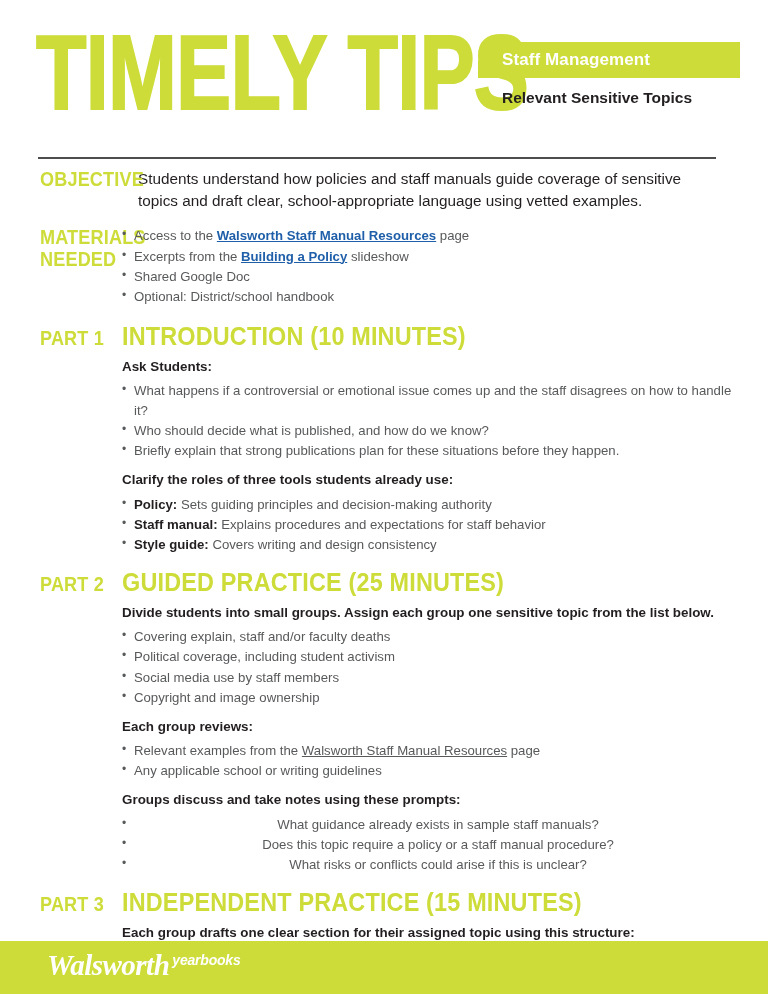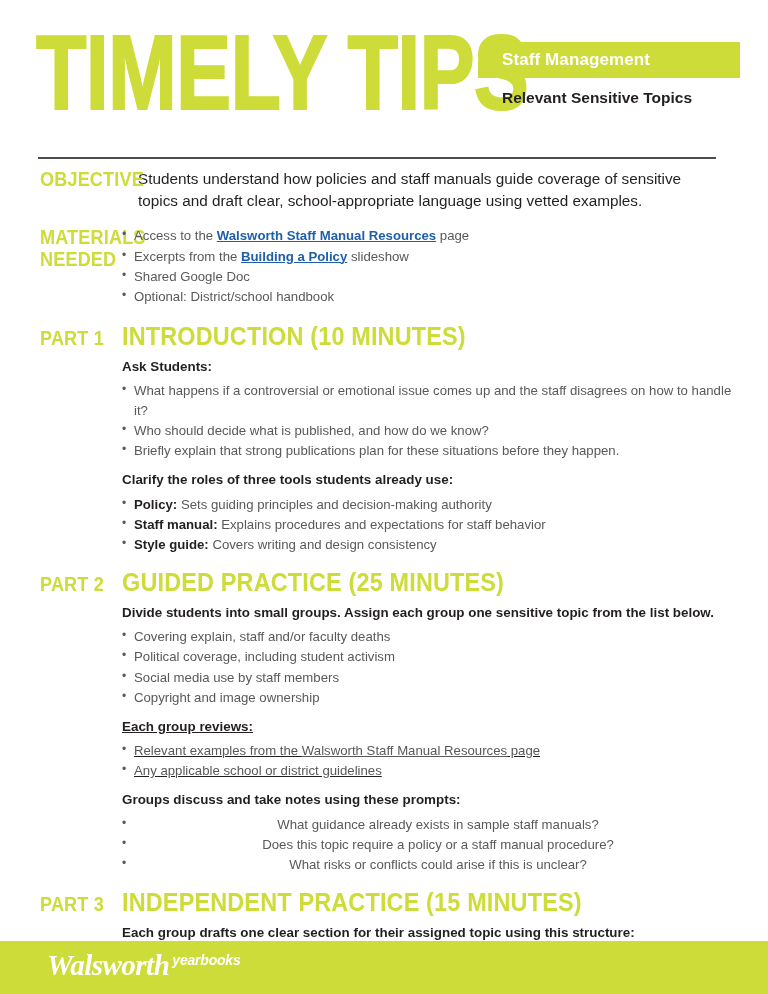--- a/index.html
+++ b/index.html
@@ -286,25 +286,25 @@
           <div class="part-head">GUIDED PRACTICE (25 MINUTES)</div>
           <div style="margin-top: 9px;">
             <div class="subhead">Divide students into small groups. Assign each group one sensitive topic from the list below.</div>
             <ul class="blist" style="margin-top: 6px;">
               <li><span>Covering explain, staff and/or faculty deaths</span></li>
               <li><span>Political coverage, including student activism</span></li>
               <li><span>Social media use by staff members</span></li>
               <li><span>Copyright and image ownership</span></li>
             </ul>
           </div>
-          <div style="margin-top: 10px; text-decoration: underline;">
+          <div style="margin-top: 10px;">
             <div class="subhead">Each group reviews:</div>
             <ul class="blist" style="margin-top: 6px;">
               <li><span>Relevant examples from the </span><a href="#" class="lnk-dark">Walsworth Staff Manual Resources</a><span> page</span></li>
-              <li><span>Any applicable school or district guidelines</span></li>
+              <li><span>Any applicable school or writing guidelines</span></li>
             </ul>
           </div>
           <div style="margin-top: 10px;">
             <div class="subhead">Groups discuss and take notes using these prompts:</div>
             <ul class="blist" style="margin-top: 6px; text-align: center;">
               <li><span>What guidance already exists in sample staff manuals?</span></li>
               <li><span>Does this topic require a policy or a staff manual procedure?</span></li>
               <li><span>What risks or conflicts could arise if this is unclear?</span></li>
             </ul>
           </div>

